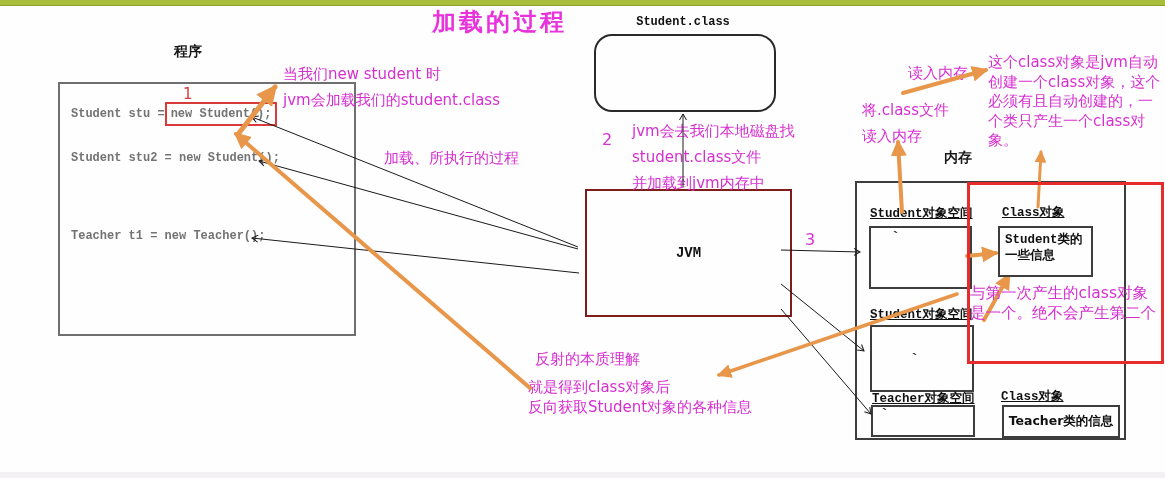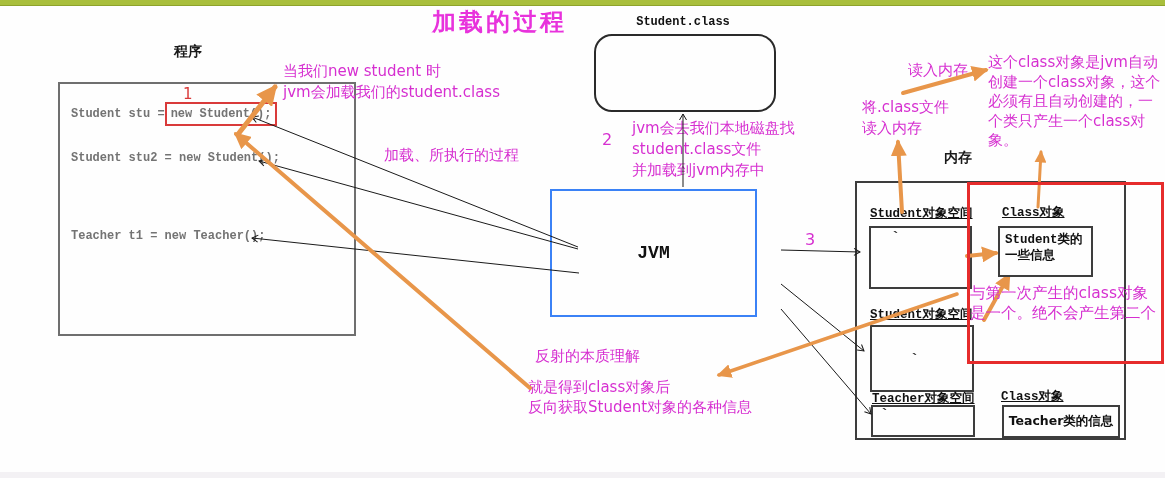--- a/index.html
+++ b/index.html
@@ -5,21 +5,21 @@
   html,body{margin:0;padding:0;background:#ffffff;}
   #stage{
     position:relative;width:1165px;height:478px;overflow:hidden;
     background:#fefefe;
     font-family:"DejaVu Sans","Liberation Sans",sans-serif;
   }
   .abs{position:absolute;}
   .mono{font-family:"Liberation Mono","DejaVu Sans Mono",monospace;}
   .magenta{color:#d62fd0;}
   .ml{white-space:pre-line;}
-  .note{font-size:15px;line-height:21px;}
+  .note{font-size:15px;line-height:26px;}
   .darklabel{color:#1a1a1a;font-size:14px;font-weight:bold;}
 
   #green-bar{left:0;top:0;width:1165px;height:5px;background:#a9bf3c;border-bottom:1px solid #8ea32c;}
   #bottom-strip{left:0;top:472px;width:1165px;height:6px;background:#f3f1f4;}
 
   #title{left:432px;top:6px;font-size:24px;font-weight:bold;color:#e832dc;letter-spacing:3px;}
 
   
   #program-label{left:174px;top:43px;}
   #program-box{left:58px;top:82px;width:294px;height:250px;border:2px solid #6f6f6f;}
@@ -29,22 +29,22 @@
   #code1-boxed{border:2px solid #d93a3a;padding:3px 4px;}
   #code-line2{left:71px;top:151px;}
   #code-line3{left:71px;top:229px;}
   #note-new-student{left:283px;top:61px;}
 
   
   #studentclass-label{left:594px;top:15px;width:178px;text-align:center;font-size:12px;font-weight:bold;color:#111;}
   #studentclass-box{left:594px;top:34px;width:178px;height:74px;border:2px solid #2a2a2a;border-radius:18px;}
 
   
-  #jvm-box{left:550px;top:189px;width:203px;height:124px;border:2px solid #3b82f6;
-           display:flex;align-items:center;justify-content:center;font-size:18px;font-weight:bold;color:#111;}
+  #jvm-box{left:585px;top:189px;width:203px;height:124px;border:2px solid #7f1d1d;
+           display:flex;align-items:center;justify-content:center;font-size:14px;font-weight:bold;color:#111;}
   #step2{left:602px;top:130px;font-size:16px;}
   #note-jvm-find{left:632px;top:118px;}
   #note-load-process{left:384px;top:145px;text-align:center;}
   #step3{left:805px;top:230px;font-size:16px;}
 
   
   #note-simultaneous{left:908px;top:60px;}
   #note-read-class{left:862px;top:97px;}
   #note-class-object{left:988px;top:53px;width:176px;line-height:19.5px;}
   #note-same-object{left:970px;top:284px;width:192px;font-size:15.5px;line-height:19.5px;z-index:8;}

